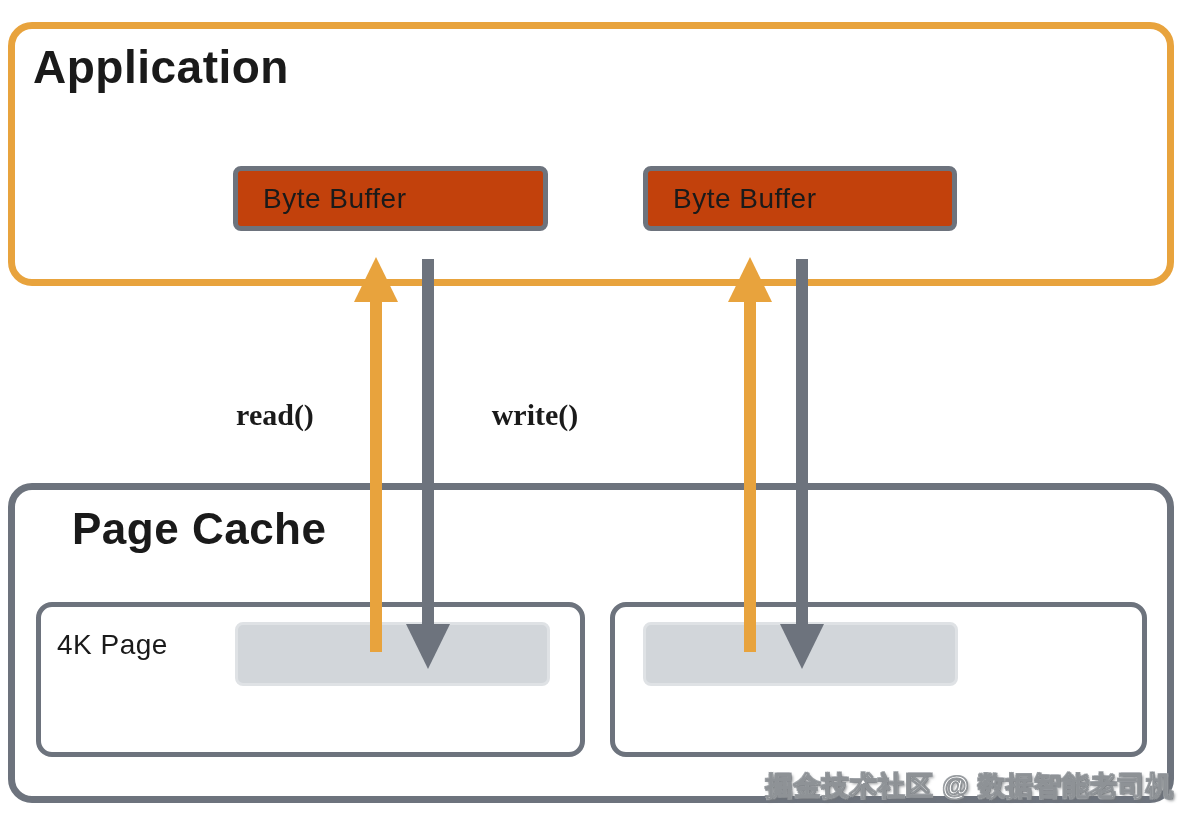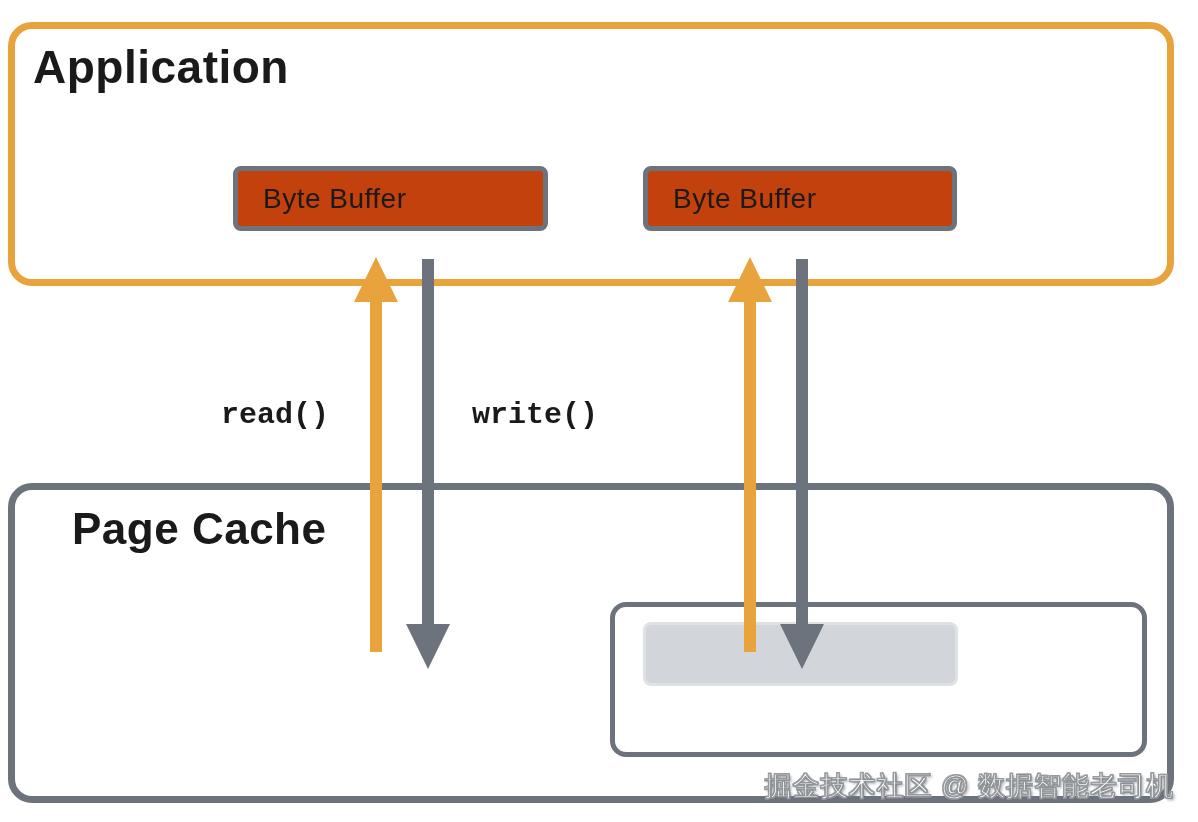--- a/index.html
+++ b/index.html
@@ -64,41 +64,41 @@
     position:absolute;top:15px;width:315px;height:64px;
     background:var(--page-fill);
     border:3px solid var(--page-fill-edge);
     border-radius:8px;box-sizing:border-box;
   }
   .shade-left{left:194px;}
   .shade-right{left:28px;}
   
   .call-label{
     position:absolute;top:398px;
-    font-family:Liberation Mono, monospace;
+    font-family:Liberation Serif, serif;
     font-weight:700;font-size:30px;color:var(--text-color);
     text-align:center;
   }
   .read-label{left:200px;width:150px;}
   .write-label{left:455px;width:160px;}
   
   .shaft{position:absolute;width:12px;}
   .shaft-orange{background:var(--accent-orange);top:296px;height:356px;}
   .shaft-gray{background:var(--slate-gray);top:259px;height:370px;}
   .head{position:absolute;width:0;height:0;border-left:22px solid transparent;border-right:22px solid transparent;}
   .head-up{border-bottom:45px solid var(--accent-orange);top:257px;}
   .head-down{border-top:45px solid var(--slate-gray);top:624px;}
   .o-left{left:370px;}   .oh-left{left:354px;}
   .g-left{left:422px;}   .gh-left{left:406px;}
   .o-right{left:744px;}  .oh-right{left:728px;}
   .g-right{left:796px;}  .gh-right{left:780px;}
   
   .watermark{
     position:absolute;right:24px;top:768px;
-    font-size:27px;font-weight:400;letter-spacing:1px;
+    font-size:27px;font-weight:700;letter-spacing:1px;
     color:#ffffff;
     -webkit-text-stroke:1px #8E9296;
     text-shadow:
       2px 2px 3px rgba(110,114,118,0.85),
       -1px -1px 0 #A6AAAE, 1px -1px 0 #A6AAAE,
       -1px 1px 0 #A6AAAE, 1px 1px 0 #A6AAAE;
     z-index:30;
   }
   .arrow-layer{position:absolute;left:0;top:0;width:100%;height:100%;z-index:20;pointer-events:none;}
 </style>
@@ -115,20 +115,24 @@
     <div class="bbuf bbuf-right">
       <span class="bbuf-label">Byte Buffer</span>
     </div>
   </div>
 
   <div class="call-label read-label">read()</div>
   <div class="call-label write-label">write()</div>
 
   <div class="pc-box">
     <h1 class="box-title pc-title">Page Cache</h1>
+    <div class="sub-box sub-left">
+      <span class="page-label">4K Page</span>
+      <div class="shade shade-left"></div>
+    </div>
     <div class="sub-box sub-right">
       <div class="shade shade-right"></div>
     </div>
   </div>
 
   <div class="arrow-layer">
     <div class="shaft shaft-orange o-left"></div>
     <div class="head head-up oh-left"></div>
     <div class="shaft shaft-gray g-left"></div>
     <div class="head head-down gh-left"></div>

